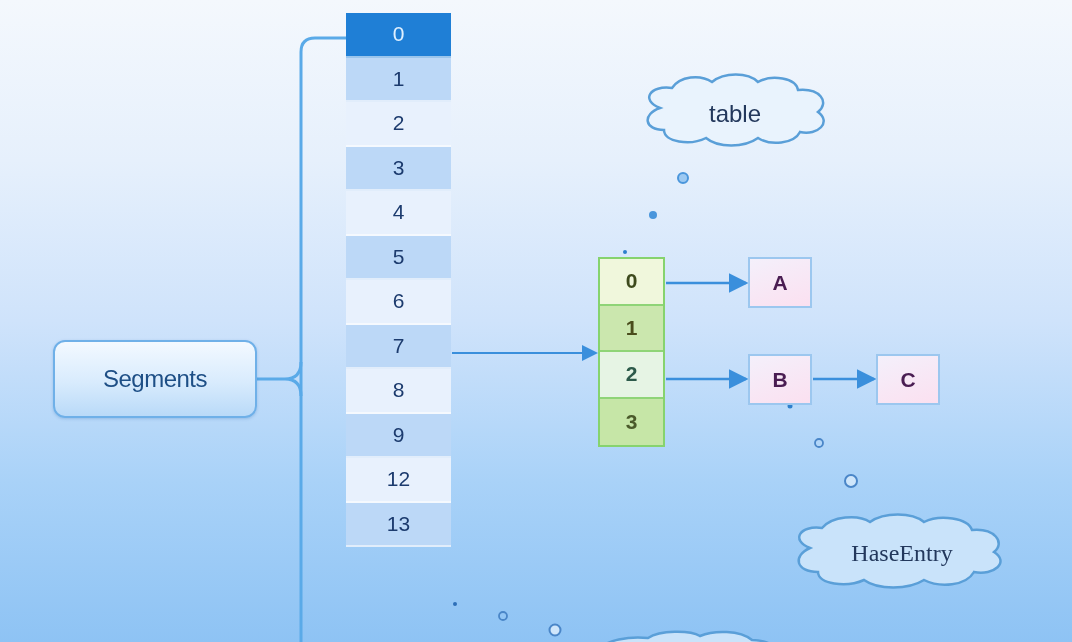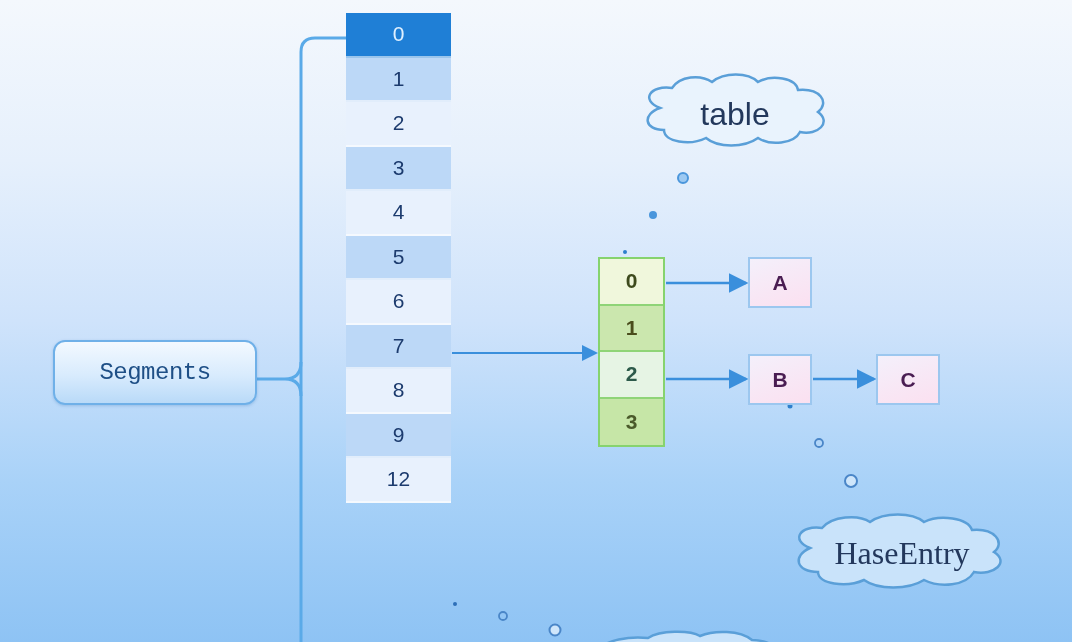--- a/index.html
+++ b/index.html
@@ -6,26 +6,26 @@
   body {
     width: 1072px; height: 642px; overflow: hidden; position: relative;
     font-family: "Liberation Sans", "DejaVu Sans", sans-serif;
     background: linear-gradient(180deg, #f4f8fd 0%, #e6f0fc 25%, #cfe3fb 50%, #a9d2f8 75%, #8ec3f4 100%);
   }
   .abs { position: absolute; }
   svg.overlay { position: absolute; left: 0; top: 0; width: 1072px; height: 642px; pointer-events: none; }
 
   
   .seg-node {
-    left: 53px; top: 340px; width: 204px; height: 65px; box-sizing: border-box;
+    left: 53px; top: 340px; width: 204px; height: 78px; box-sizing: border-box;
     border: 2px solid #6fb0e8; border-radius: 12px;
     background: linear-gradient(180deg, #f3f9ff 0%, #d8ebfd 55%, #b9daf8 100%);
     box-shadow: 0 1px 3px rgba(40,100,170,0.25);
     display: flex; align-items: center; justify-content: center;
-    font-size: 24px; color: #1e4f86; letter-spacing: -0.5px; font-family: Liberation Mono, monospace;
+    font-size: 24px; color: #1e4f86; letter-spacing: -0.5px;
   }
 
   
   .seg-col { left: 346px; top: 13px; width: 105px; }
   .seg-cell {
     height: 44.5px; display: flex; align-items: center; justify-content: center;
     font-size: 21px; color: #1c3b6e; box-sizing: border-box;
     border-bottom: 2px solid rgba(255,255,255,0.55);
   }
   .seg-cell.light { background: #e8f1fd; }
@@ -53,21 +53,21 @@
     width: 64px; height: 51px; box-sizing: border-box;
     border: 2px solid #9cc7ef;
     background: linear-gradient(160deg, #f4f0fb 0%, #fbe0f0 100%);
     display: flex; align-items: center; justify-content: center;
     font-size: 21px; font-weight: bold; color: #4a1d52;
   }
 
   
   .cloud-label {
     display: flex; align-items: center; justify-content: center;
-    font-size: 32px; color: #23385c;
+    font-size: 24px; color: #23385c;
   }
 </style>
 </head>
 <body>
 
 <svg class="overlay" viewBox="0 0 1072 642">
   <defs>
     <marker id="arr" markerWidth="8" markerHeight="8" refX="7" refY="4" orient="auto">
       <path d="M0,0 L8,4 L0,8 z" fill="#3a8fdc"></path>
     </marker>
@@ -133,20 +133,23 @@
     </div>
   <div class="seg-cell light">
       <span>8</span>
     </div>
   <div class="seg-cell dark">
       <span>9</span>
     </div>
   <div class="seg-cell light">
       <span>12</span>
     </div>
+  <div class="seg-cell dark">
+      <span>13</span>
+    </div>
 </div>
 
 <div class="abs tbl">
   <div class="tbl-cell c0">
       <span>0</span>
     </div>
   <div class="tbl-cell c1">
       <span>1</span>
     </div>
   <div class="tbl-cell c2">

